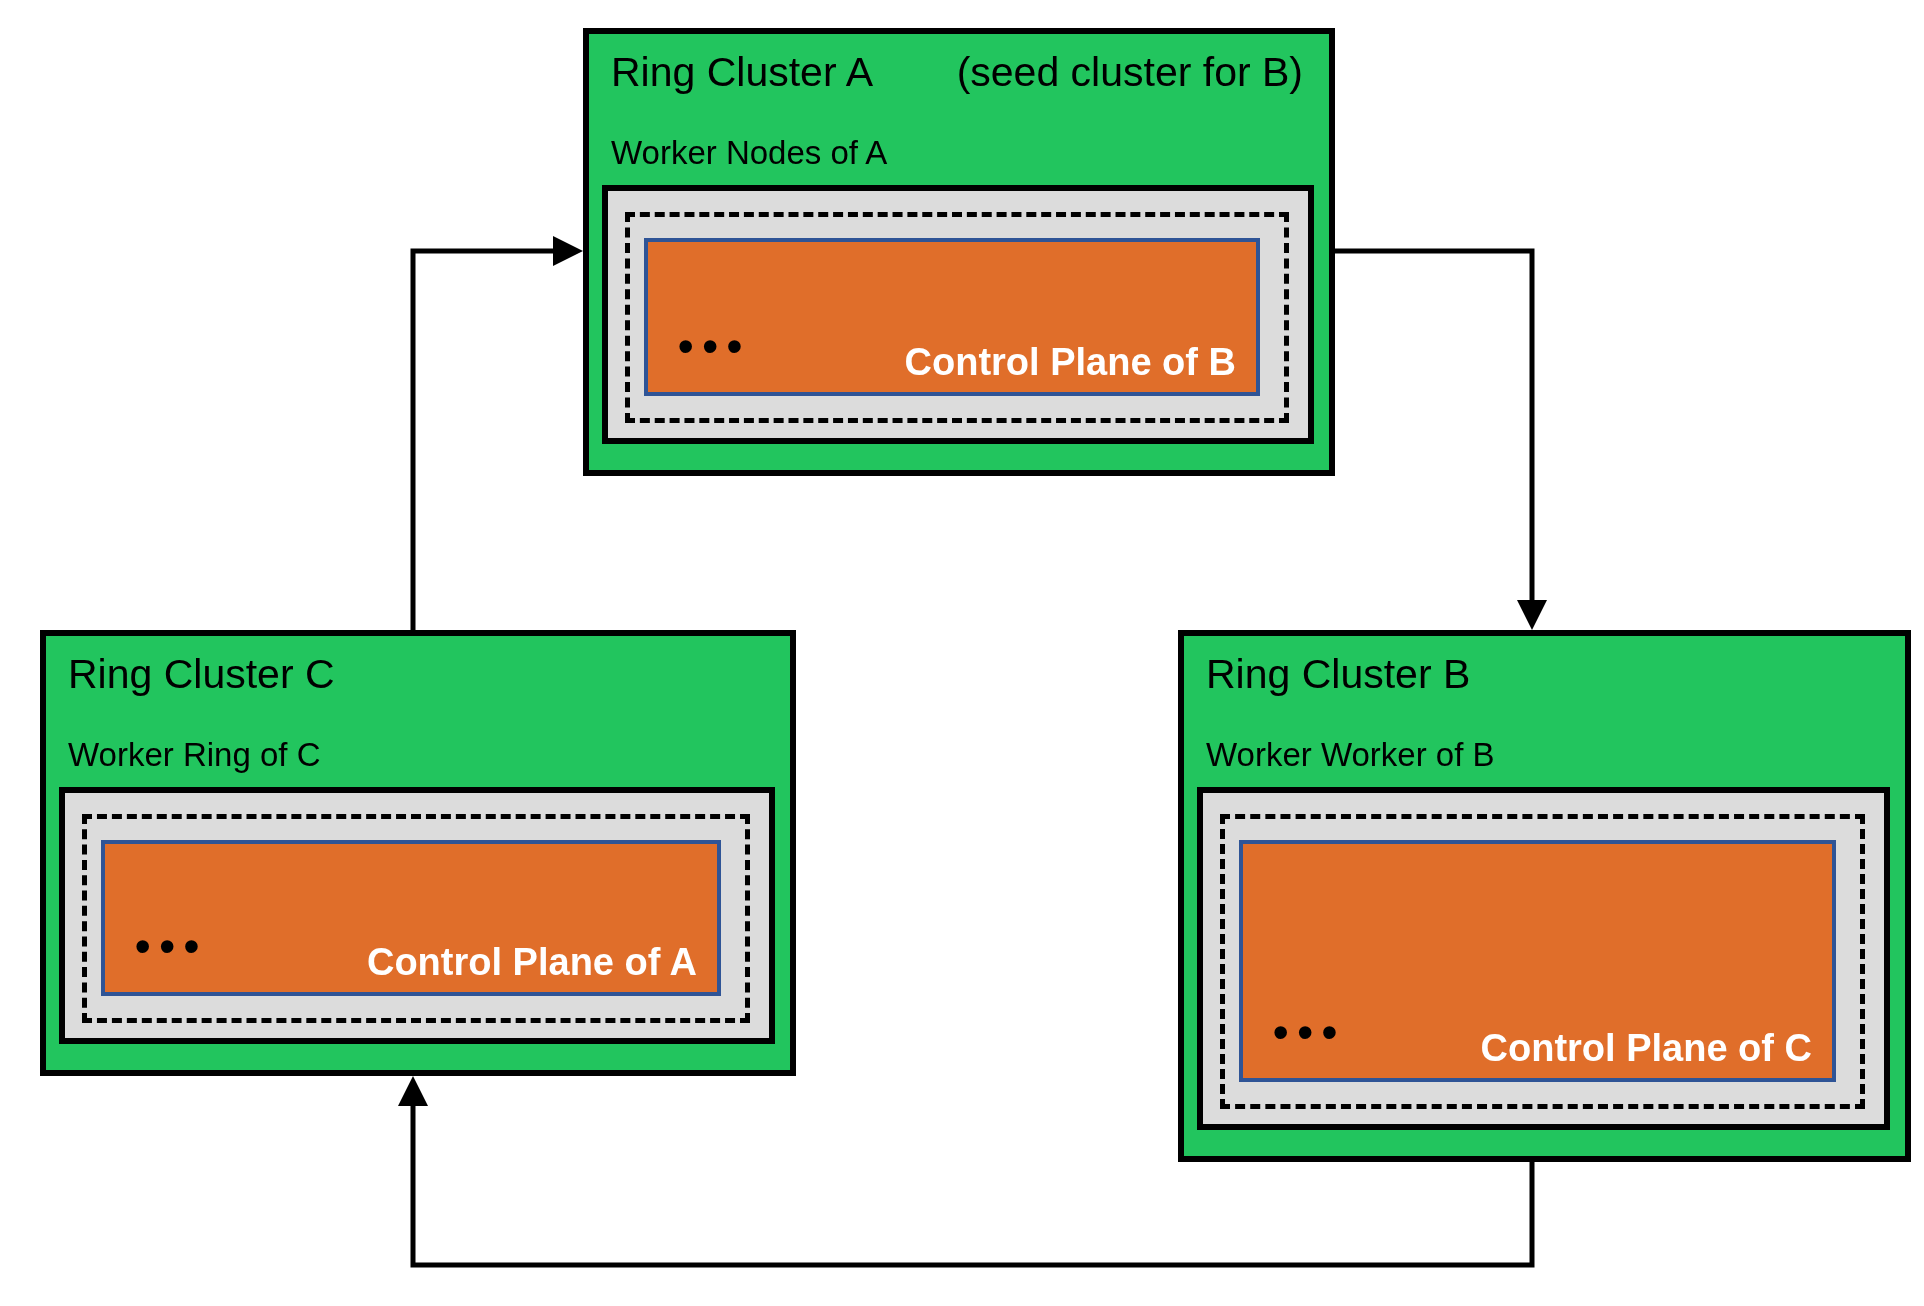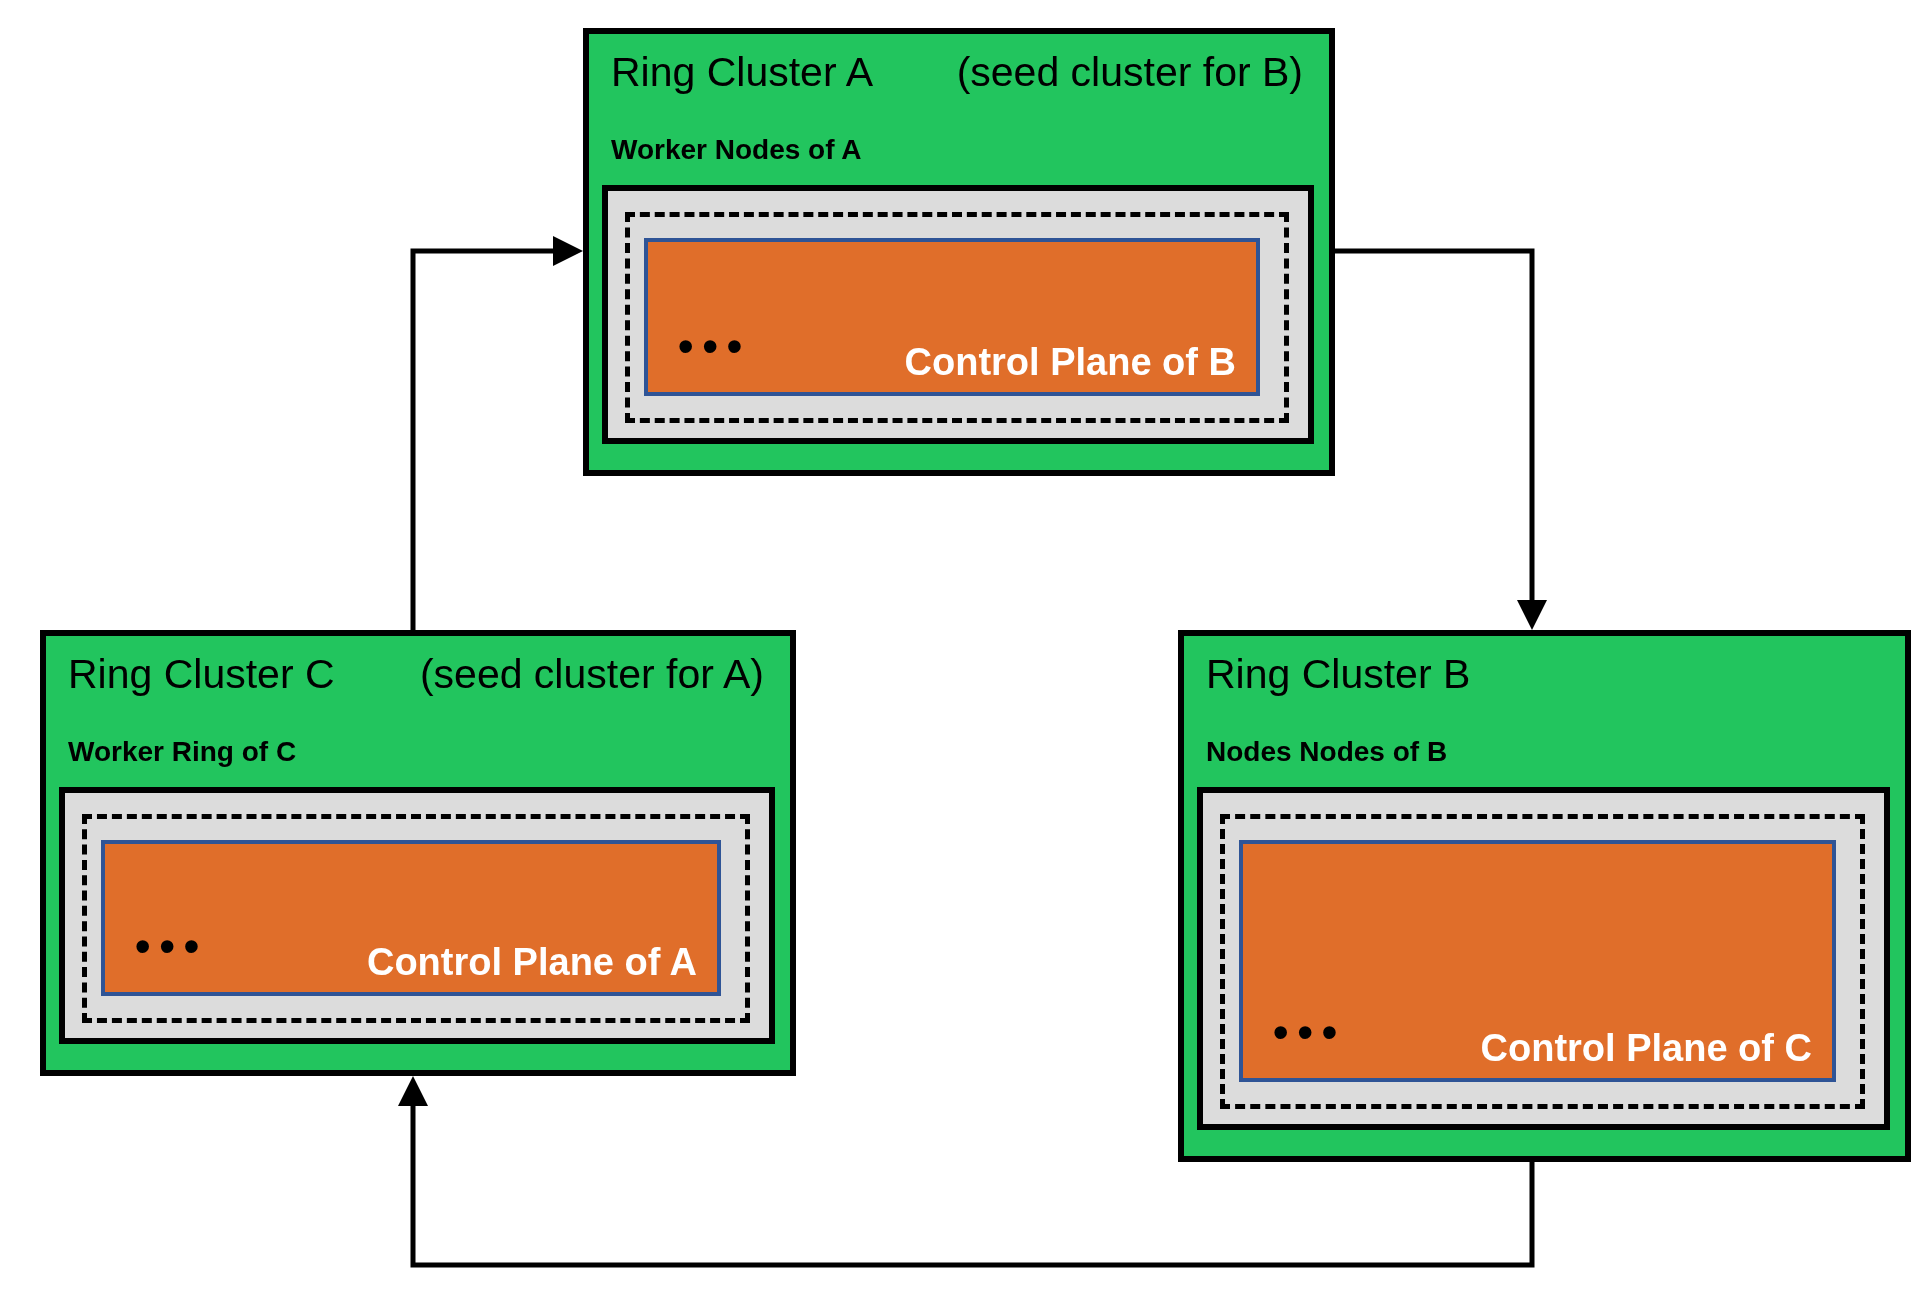--- a/index.html
+++ b/index.html
@@ -45,22 +45,22 @@
     justify-content: space-between;
     font-size: 41px;
     line-height: 1.25;
     color: #000000;
     white-space: nowrap;
   }
   .worker-label {
     position: absolute;
     top: 100px;
     left: 22px;
-    font-size: 28px;
-    font-weight: bold;
+    font-size: 33px;
+    font-weight: normal;
     color: #000000;
   }
   .worker-box {
     position: absolute;
     left: 13px;
     right: 15px;
     top: 151px;
     bottom: 26px;
     background: #dcdcdc;
     border: 6px solid #000000;
@@ -135,38 +135,37 @@
           <span class="dots">•••</span>
           <span class="cp-label">Control Plane of B</span>
         </div>
       </div>
     </div>
   </section>
 
   <section class="cluster cluster-c">
     <div class="title-row">
       <span class="title">Ring Cluster C</span>
-      <span class="subtitle">(seed cluster for A)</span>
     </div>
     <div class="worker-label">Worker Ring of C</div>
     <div class="worker-box">
       <div class="dashed-region">
         <div class="control-plane">
           <span class="dots">•••</span>
           <span class="cp-label">Control Plane of A</span>
         </div>
       </div>
     </div>
   </section>
 
   <section class="cluster cluster-b">
     <div class="title-row">
       <span class="title">Ring Cluster B</span>
     </div>
-    <div class="worker-label">Nodes Nodes of B</div>
+    <div class="worker-label">Worker Worker of B</div>
     <div class="worker-box">
       <div class="dashed-region">
         <div class="control-plane">
           <span class="dots">•••</span>
           <span class="cp-label">Control Plane of C</span>
         </div>
       </div>
     </div>
   </section>
 

